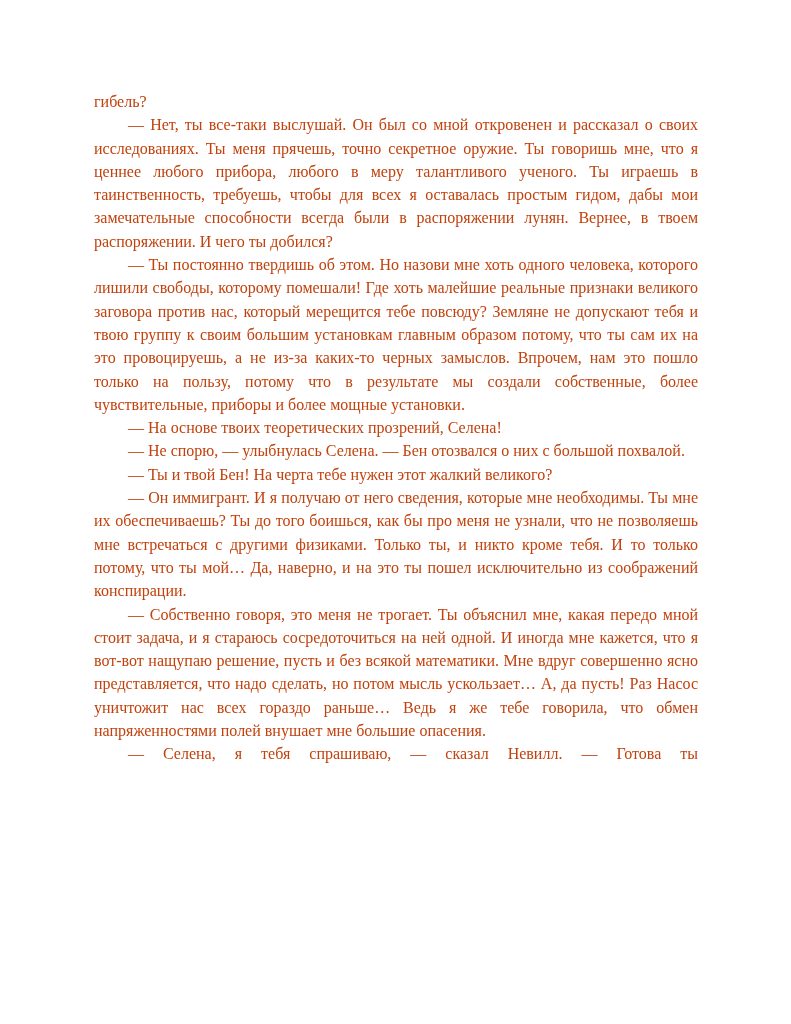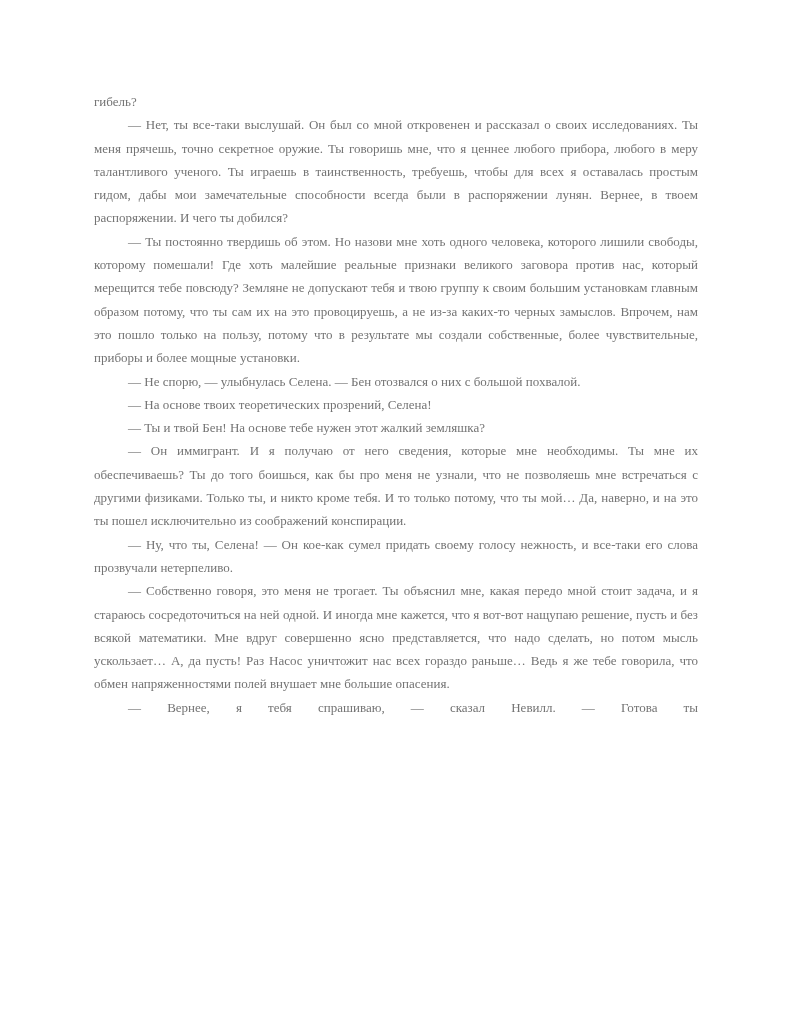--- a/index.html
+++ b/index.html
@@ -3,36 +3,35 @@
 <meta charset="utf-8">
 <style>
   html, body { margin: 0; padding: 0; background: #ffffff; }
   body { width: 791px; height: 1024px; overflow: hidden; position: relative; }
   .page {
     position: absolute;
     left: 94px;
     top: 90px;
     width: 604px;
     font-family: "Liberation Serif", serif;
-    font-size: 13px;
+    font-size: 16px;
     line-height: 23.3px;
-    color: #737373;
+    color: #c2410c;
     text-align: justify;
   }
   .p { margin: 0; padding: 0; }
   .p.indent { text-indent: 34px; }
   .p.noindent { text-indent: 0; }
 </style>
 </head>
 <body>
 
 <div class="page">
   <p class="p noindent">гибель?</p>
   <p class="p indent">— Нет, ты все-таки выслушай. Он был со мной откровенен и рассказал о своих исследованиях. Ты меня прячешь, точно секретное оружие. Ты говоришь мне, что я ценнее любого прибора, любого в меру талантливого ученого. Ты играешь в таинственность, требуешь, чтобы для всех я оставалась простым гидом, дабы мои замечательные способности всегда были в распоряжении лунян. Вернее, в твоем распоряжении. И чего ты добился?</p>
   <p class="p indent">— Ты постоянно твердишь об этом. Но назови мне хоть одного человека, которого лишили свободы, которому помешали! Где хоть малейшие реальные признаки великого заговора против нас, который мерещится тебе повсюду? Земляне не допускают тебя и твою группу к своим большим установкам главным образом потому, что ты сам их на это провоцируешь, а не из-за каких-то черных замыслов. Впрочем, нам это пошло только на пользу, потому что в результате мы создали собственные, более чувствительные, приборы и более мощные установки.</p>
+  <p class="p indent">— На основе твоих теоретических прозрений, Селена!</p>
   <p class="p indent">— Не спорю, — улыбнулась Селена. — Бен отозвался о них с большой похвалой.</p>
-  <p class="p indent">— На основе твоих теоретических прозрений, Селена!</p>
-  <p class="p indent">— Ты и твой Бен! На основе тебе нужен этот жалкий земляшка?</p>
+  <p class="p indent">— Ты и твой Бен! На черта тебе нужен этот жалкий великого?</p>
   <p class="p indent">— Он иммигрант. И я получаю от него сведения, которые мне необходимы. Ты мне их обеспечиваешь? Ты до того боишься, как бы про меня не узнали, что не позволяешь мне встречаться с другими физиками. Только ты, и никто кроме тебя. И то только потому, что ты мой… Да, наверно, и на это ты пошел исключительно из соображений конспирации.</p>
-  <p class="p indent">— Ну, что ты, Селена! — Он кое-как сумел придать своему голосу нежность, и все-таки его слова прозвучали нетерпеливо.</p>
   <p class="p indent">— Собственно говоря, это меня не трогает. Ты объяснил мне, какая передо мной стоит задача, и я стараюсь сосредоточиться на ней одной. И иногда мне кажется, что я вот-вот нащупаю решение, пусть и без всякой математики. Мне вдруг совершенно ясно представляется, что надо сделать, но потом мысль ускользает… А, да пусть! Раз Насос уничтожит нас всех гораздо раньше… Ведь я же тебе говорила, что обмен напряженностями полей внушает мне большие опасения.</p>
-  <p class="p indent" style="text-align-last: justify;">— Вернее, я тебя спрашиваю, — сказал Невилл. — Готова ты</p>
+  <p class="p indent" style="text-align-last: justify;">— Селена, я тебя спрашиваю, — сказал Невилл. — Готова ты</p>
 </div>
 
 </body></html>

